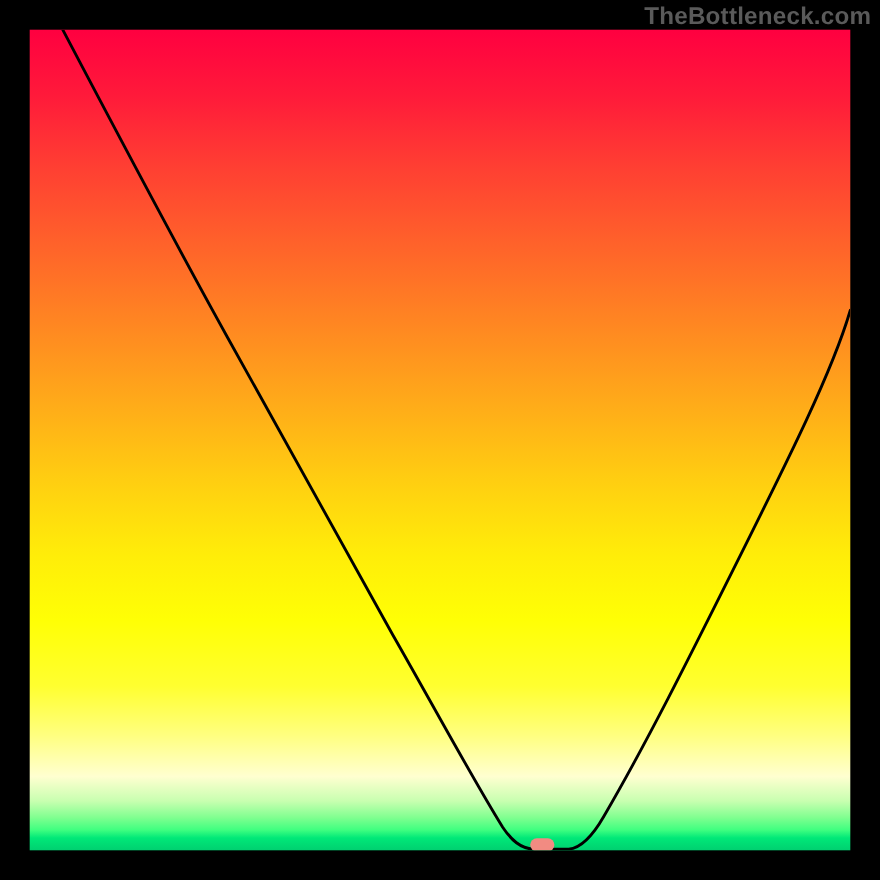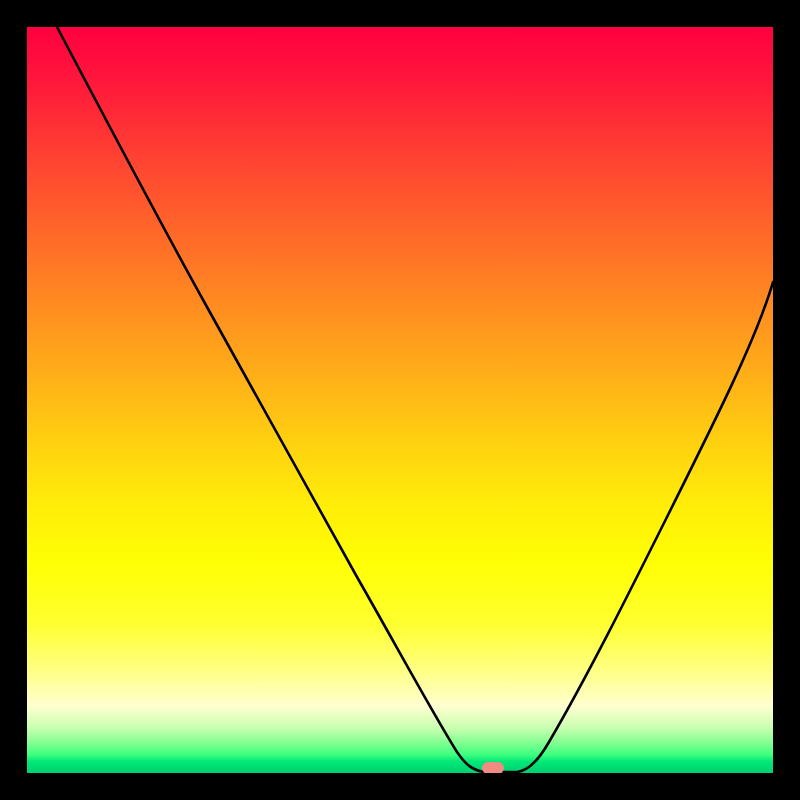--- a/index.html
+++ b/index.html
@@ -72,20 +72,21 @@
     background: #f28b82;
     border-radius: 6px;
     z-index: 4;
   }
 </style>
 </head>
 <body>
 
 <div class="frame">
 
+  <div class="watermark">TheBottleneck.com</div>
 
   <div class="plot-area">
 
     <svg class="curve" viewBox="0 0 746 746" preserveAspectRatio="none">
       <path d="M 30 0
                C 80 95, 130 190, 180 280
                C 230 370, 280 460, 330 550
                C 370 620, 405 685, 430 725
                C 438 737, 446 744, 458 745
                L 490 745

